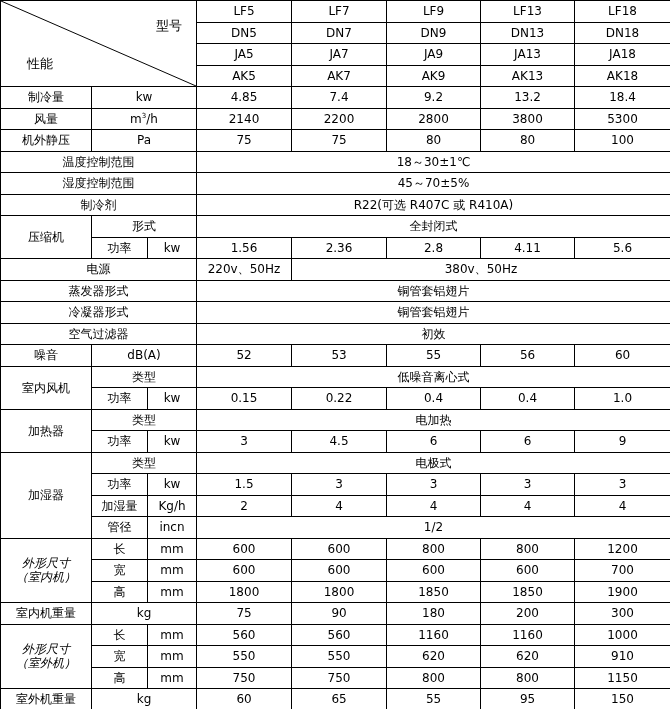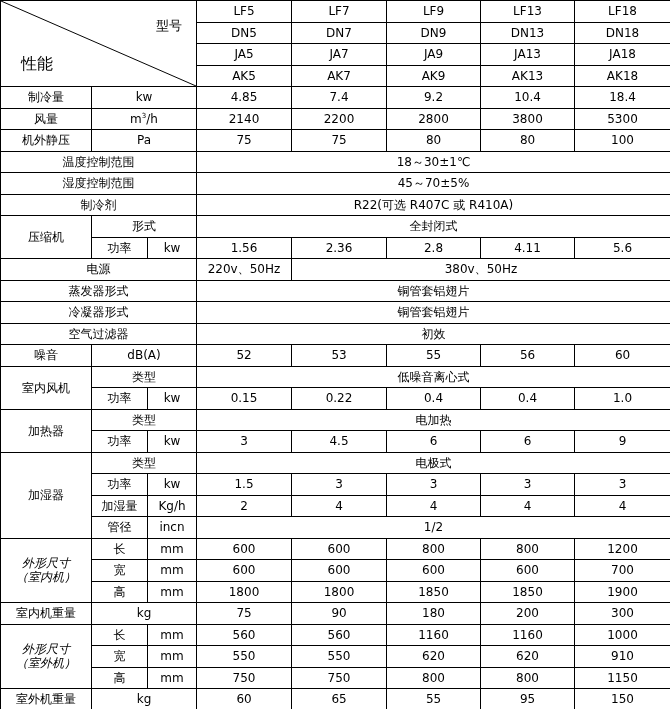--- a/index.html
+++ b/index.html
@@ -21,21 +21,21 @@
     line-height: 14px;
     white-space: nowrap;
     overflow: hidden;
   }
   td.corner {
     position: relative;
     padding: 0;
   }
   td.corner svg { position: absolute; left: 0; top: 0; width: 100%; height: 100%; }
   td.corner .model-lbl { position: absolute; right: 14px; top: 18px; font-size: 13px; }
-  td.corner .perf-lbl { position: absolute; left: 20px; top: 56px; font-size: 16px; }
+  td.corner .perf-lbl { position: absolute; left: 26px; top: 56px; font-size: 13px; }
   .twoline { line-height: 22px; white-space: normal; font-style: italic; }
   sup { font-size: 7px; vertical-align: top; line-height: 8px; }
 </style>
 </head>
 <body>
 
 <table class="spec">
   <colgroup>
     <col style="width:91px">
     <col style="width:56px">
@@ -83,21 +83,21 @@
       <td>AK13</td>
       <td>AK18</td>
     </tr>
 
     <tr>
       <td>制冷量</td>
       <td colspan="2">kw</td>
       <td>4.85</td>
       <td>7.4</td>
       <td>9.2</td>
-      <td>10.4</td>
+      <td>13.2</td>
       <td>18.4</td>
     </tr>
 
     <tr>
       <td>风量</td>
       <td colspan="2"><span>m</span><sup>3</sup><span>/h</span></td>
       <td>2140</td>
       <td>2200</td>
       <td>2800</td>
       <td>3800</td>

